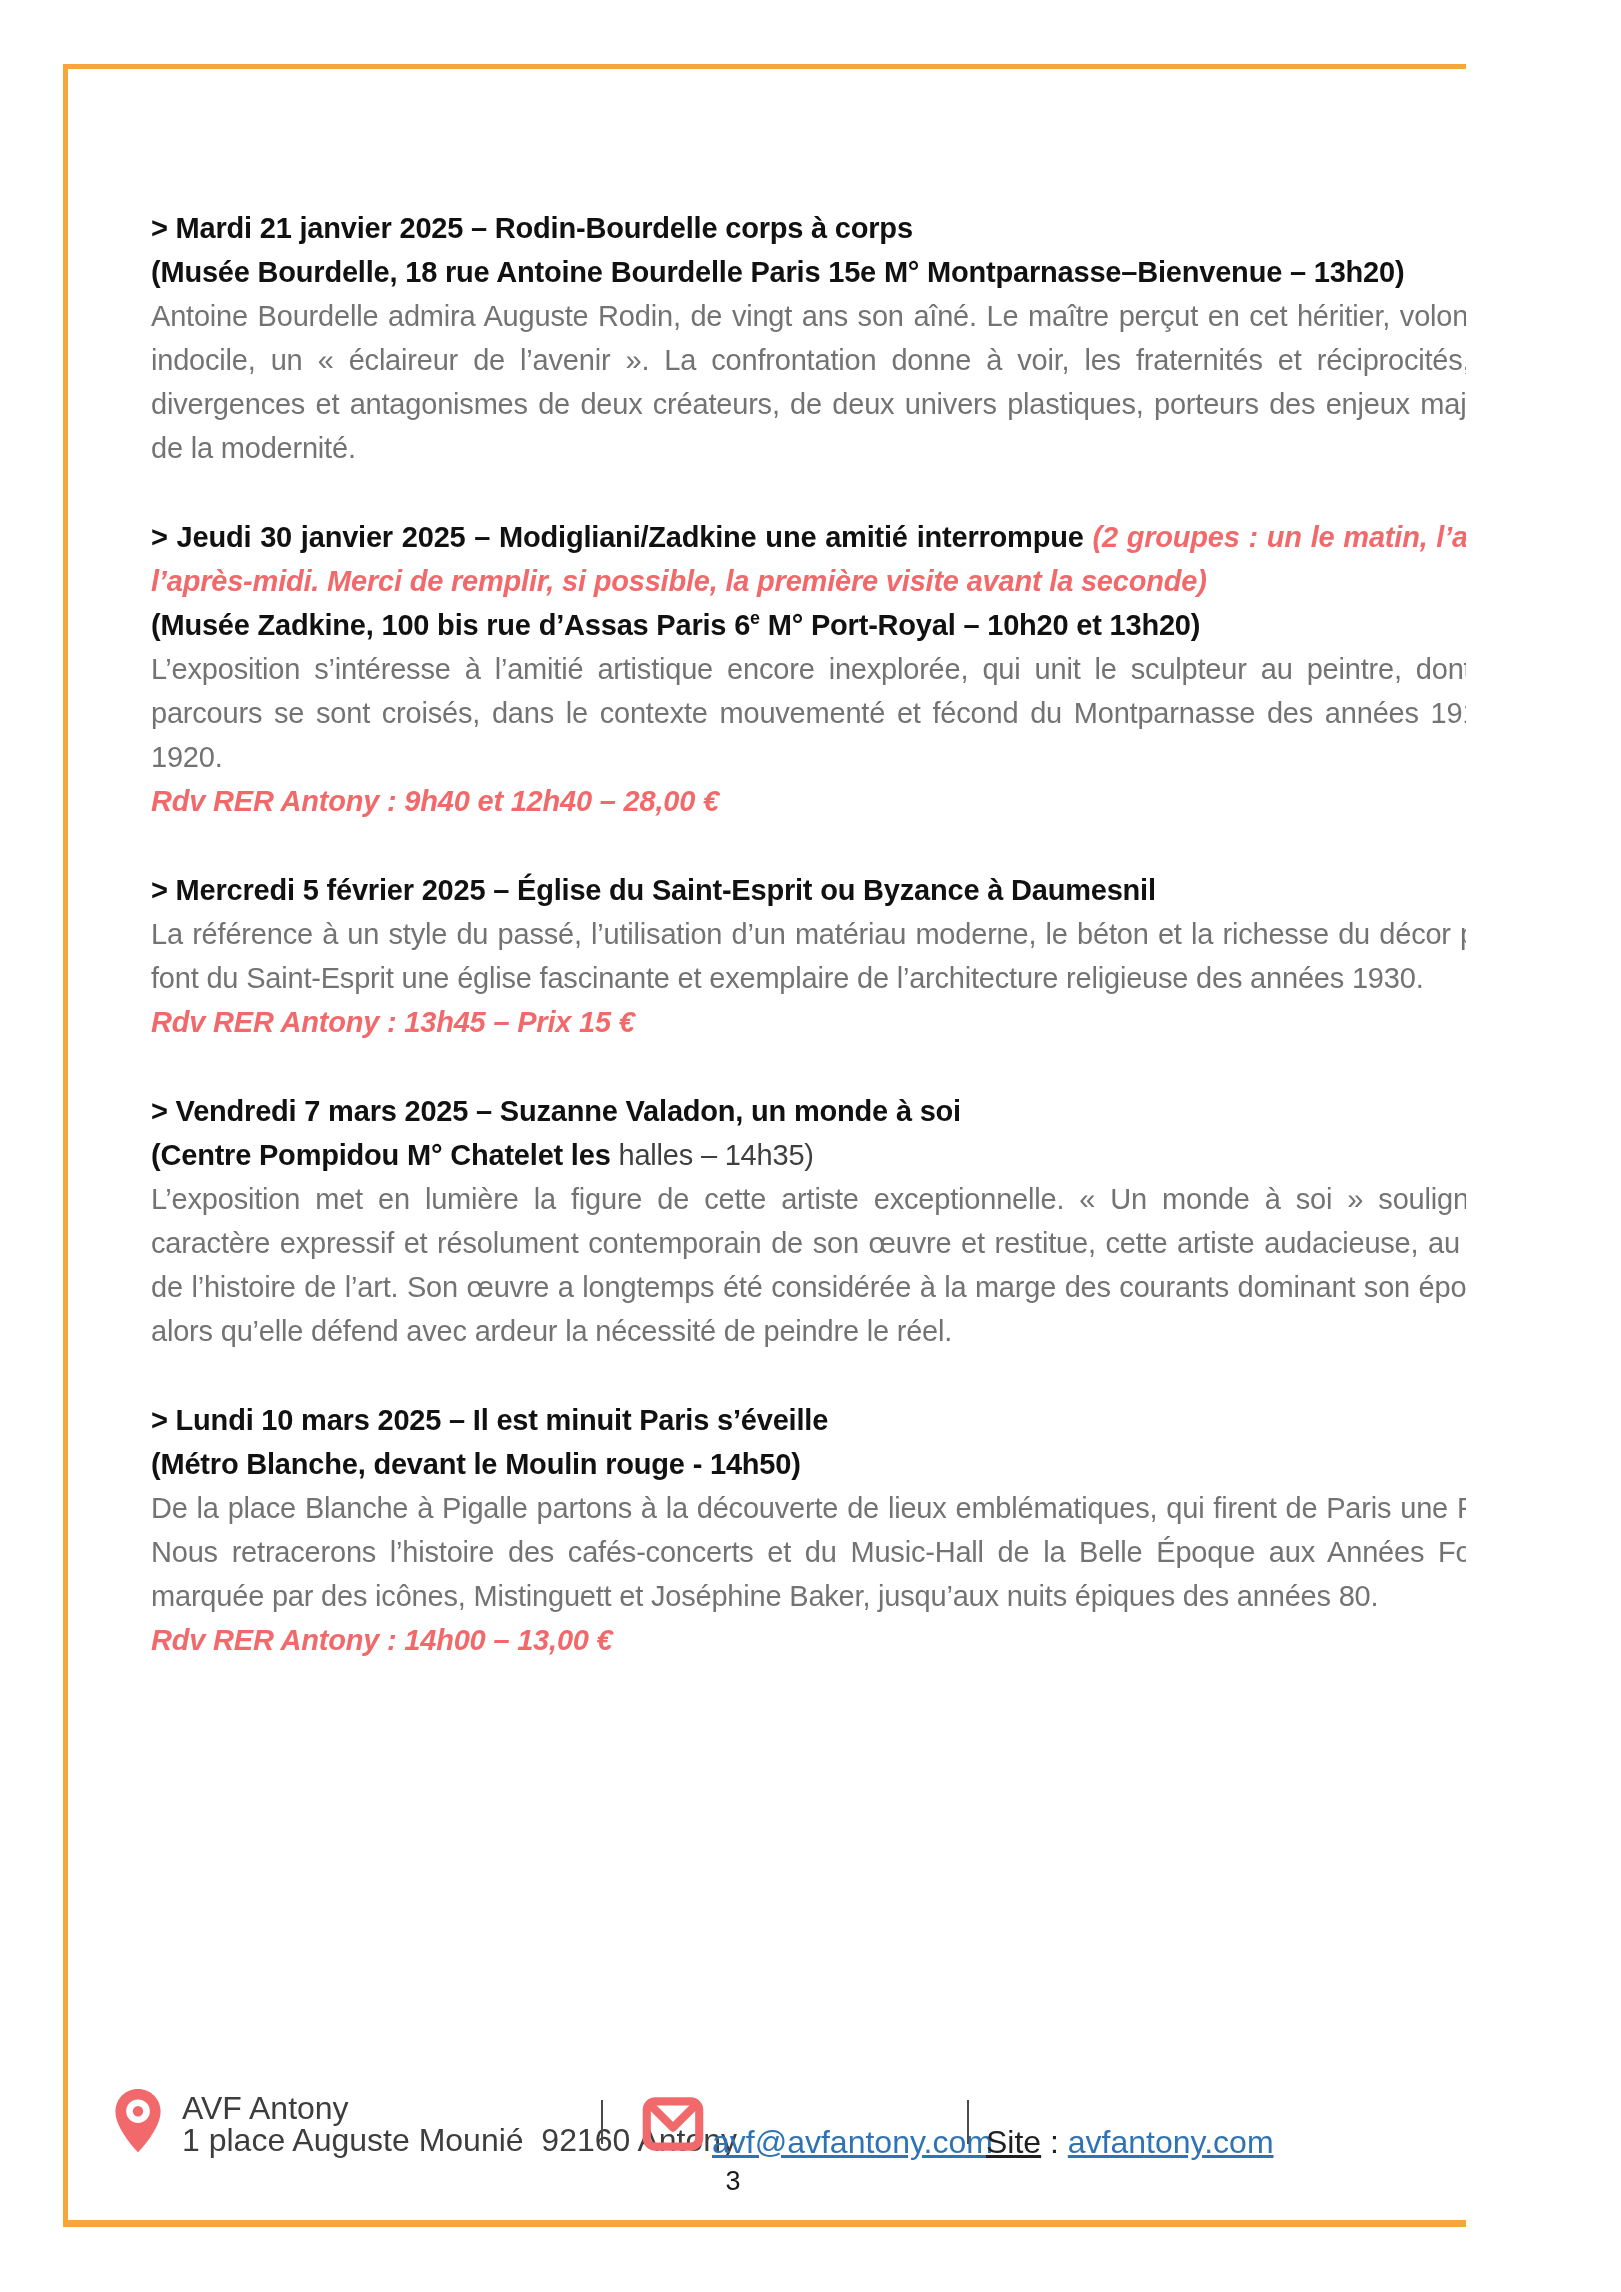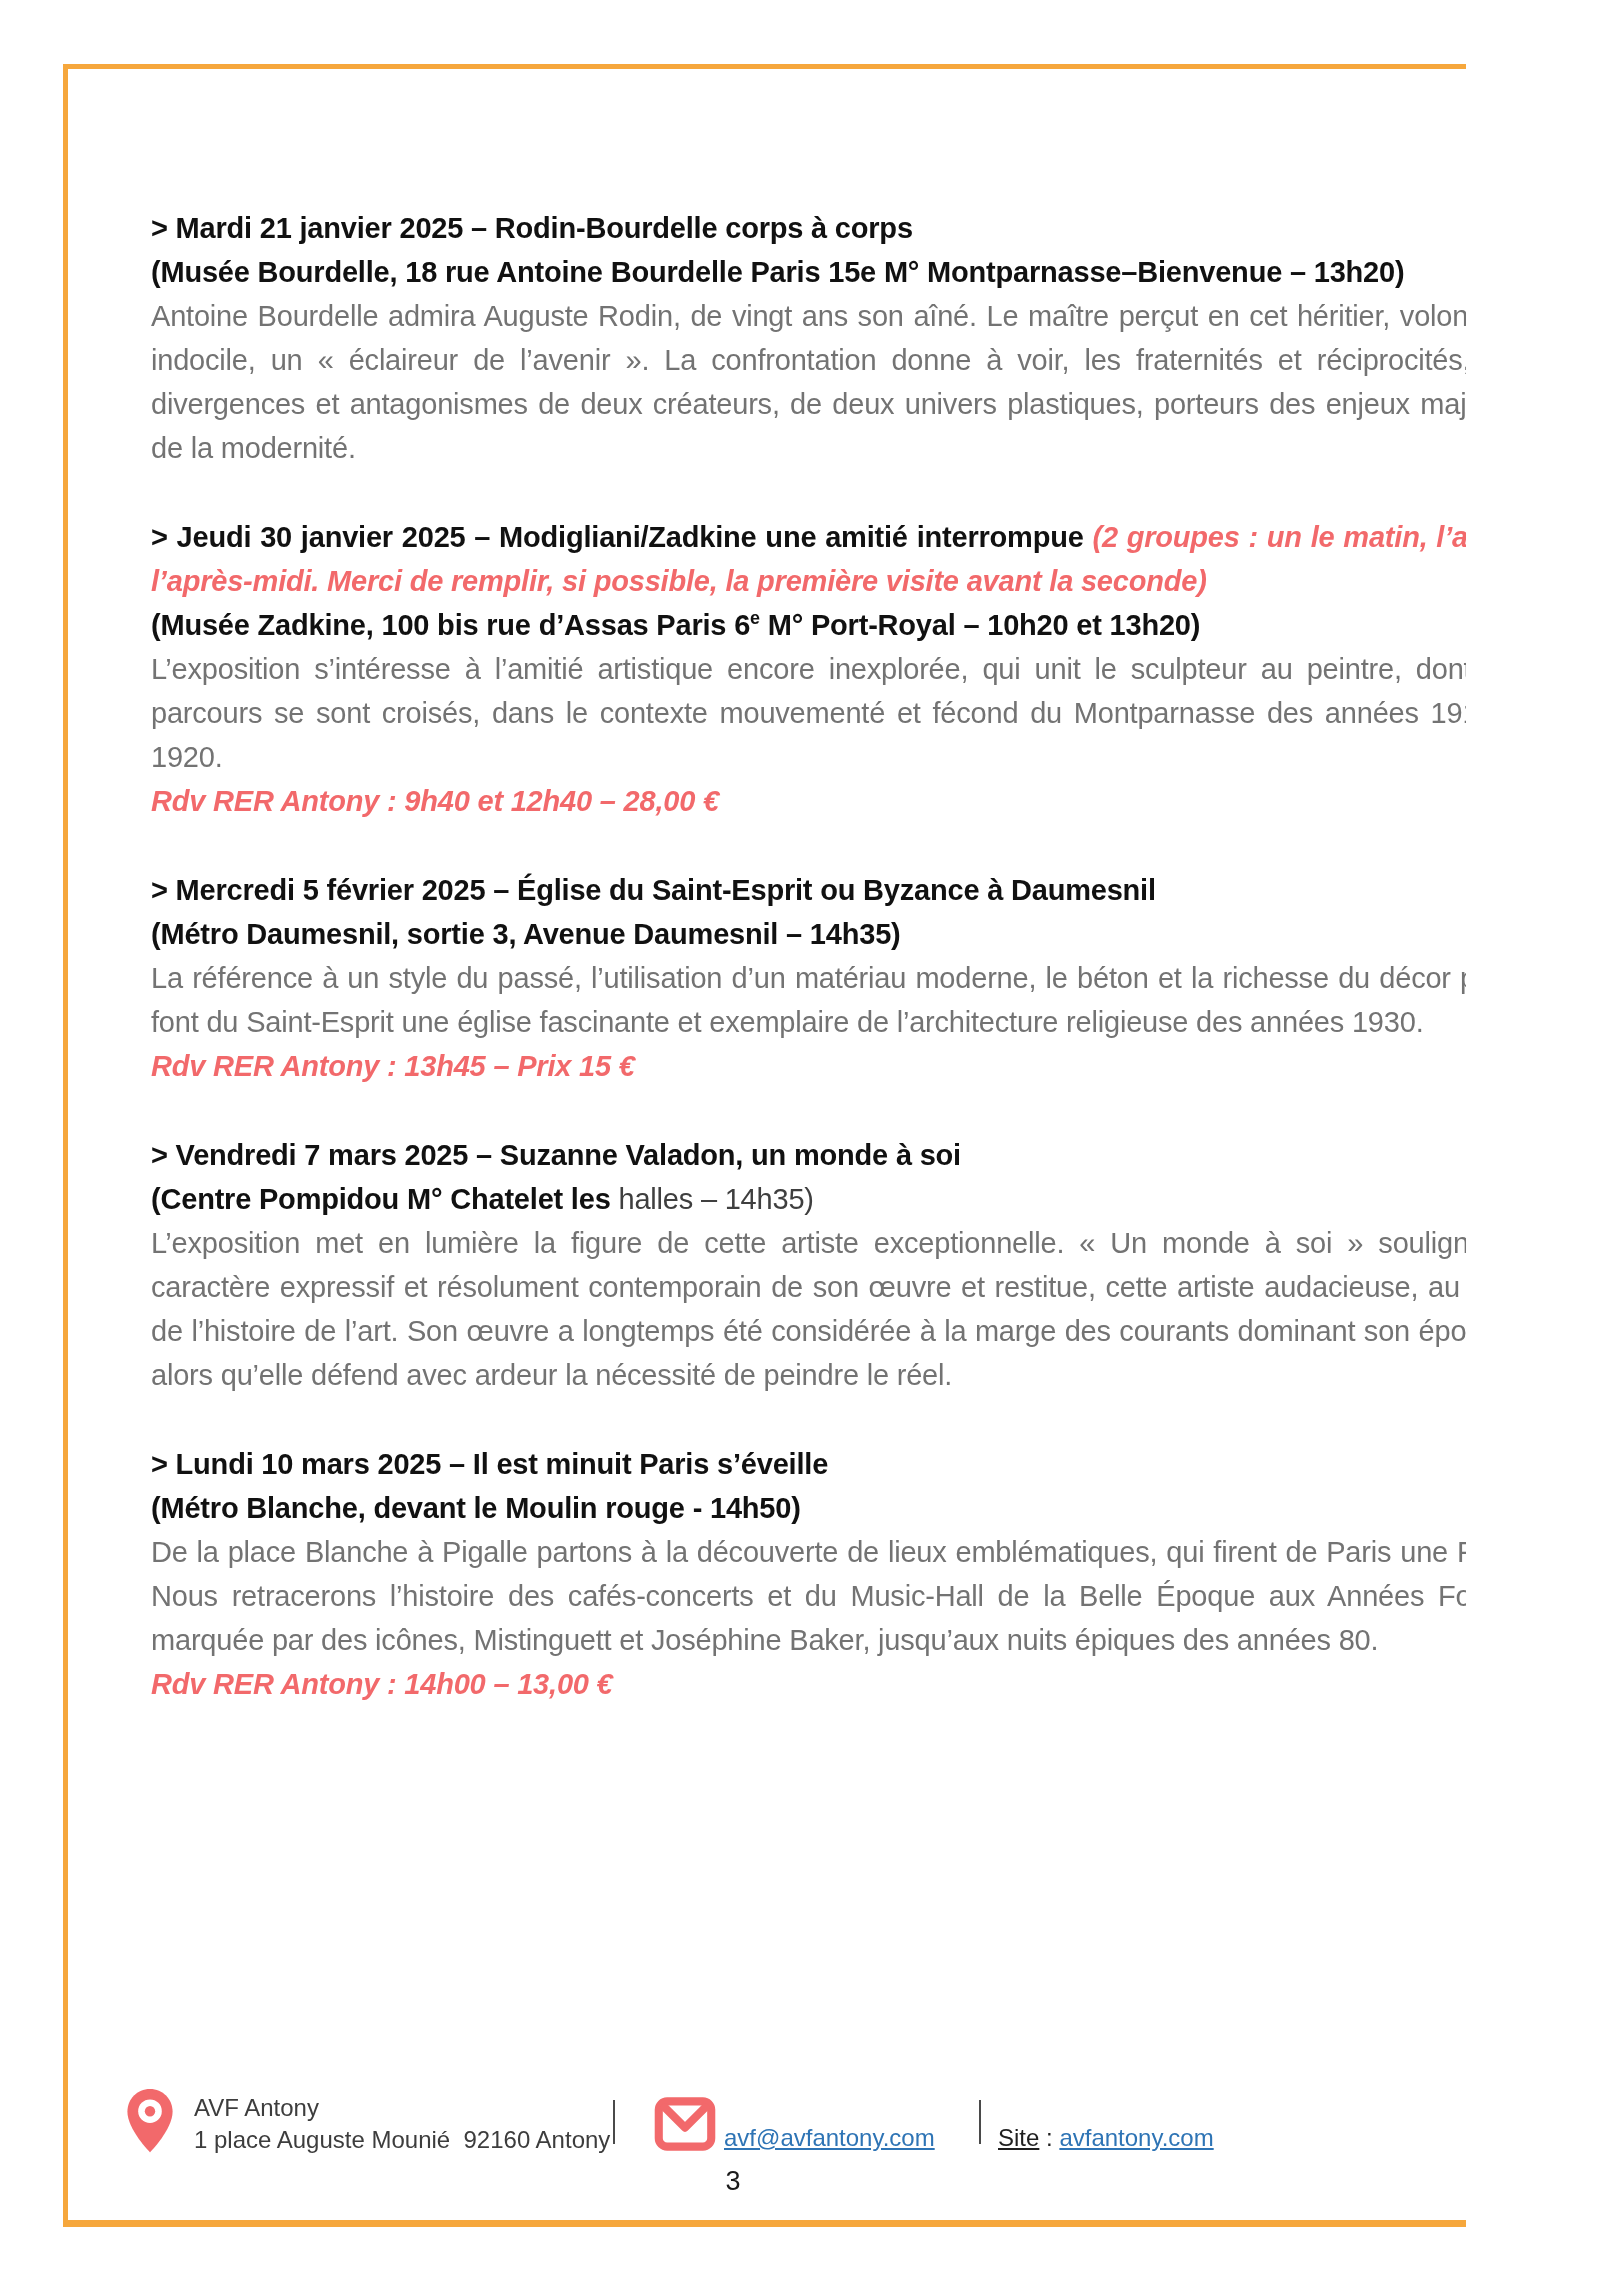--- a/index.html
+++ b/index.html
@@ -17,21 +17,21 @@
   }
   .event { margin:0 0 45px 0; }
   .event p { margin:0; }
   .event-title { font-weight:700; color:#111; text-align:justify; }
   .t-red { color:#F2696B; font-style:italic; }
   .event-location { font-weight:700; color:#111; white-space:nowrap; }
   .event-location sup { font-size:0.62em; line-height:0; }
   .loc-regular { font-weight:400; color:#3f3f3f;text-align:center; }
   .event-desc { text-align:justify; color:#737373; }
   .event-rdv { color:#F2696B; font-style:italic; font-weight:700; }
-  .footer { position:absolute; left:126px; top:2088px; width:1400px; height:90px; font-size:24px; }
+  .footer { position:absolute; left:114px; top:2088px; width:1400px; height:90px; font-size:32px; }
   .footer * { box-sizing:border-box; }
   .pin-icon { position:absolute; left:0; top:0; }
   .org-block { position:absolute; left:68px; top:4px; color:#3d3d3d; line-height:32px; }
   .org-address { white-space:pre; }
   .vsep { position:absolute; width:2px; height:44px; background:#4a4a4a; top:12px; }
   .vsep-1 { left:487px; }
   .vsep-2 { left:853px; }
   .mail-icon { position:absolute; left:528px; top:8px; }
   .email-link { position:absolute; left:598px; top:36px; }
   a.link { color:#2E74B5; text-decoration:underline; cursor:pointer; }
@@ -55,21 +55,20 @@
 
     <section class="event">
       <p class="event-title"><span>&gt; Jeudi 30 janvier 2025 – Modigliani/Zadkine une amitié interrompue </span><span class="t-red">(2 groupes : un le matin, l’autre l’après-midi. Merci de remplir, si possible, la première visite avant la seconde)</span></p>
       <p class="event-location"><span>(Musée Zadkine, 100 bis rue d’Assas Paris 6</span><sup>e</sup><span> M° Port-Royal – 10h20 et 13h20)</span><span class="loc-regular"></span></p>
       <p class="event-desc">L’exposition s’intéresse à l’amitié artistique encore inexplorée, qui unit le sculpteur au peintre, dont les parcours se sont croisés, dans le contexte mouvementé et fécond du Montparnasse des années 1910 à 1920.</p>
       <p class="event-rdv">Rdv RER Antony : 9h40 et 12h40 – 28,00 €</p>
     </section>
 
     <section class="event">
       <p class="event-title"><span>&gt; Mercredi 5 février 2025 – Église du Saint-Esprit ou Byzance à Daumesnil</span><span class="t-red"></span></p>
-      <p class="event-location"><span>(Métro Daumesnil, sortie 3, Avenue Daumesnil – 14h35)</span><sup></sup><span></span><span class="loc-regular"></span></p>
       <p class="event-desc">La référence à un style du passé, l’utilisation d’un matériau moderne, le béton et la richesse du décor peint font du Saint-Esprit une église fascinante et exemplaire de l’architecture religieuse des années 1930.</p>
       <p class="event-rdv">Rdv RER Antony : 13h45 – Prix 15 €</p>
     </section>
 
     <section class="event">
       <p class="event-title"><span>&gt; Vendredi 7 mars 2025 – Suzanne Valadon, un monde à soi</span><span class="t-red"></span></p>
       <p class="event-location"><span>(Centre Pompidou M° Chatelet les </span><sup></sup><span></span><span class="loc-regular">halles – 14h35)</span></p>
       <p class="event-desc">L’exposition met en lumière la figure de cette artiste exceptionnelle. « Un monde à soi » souligne le caractère expressif et résolument contemporain de son œuvre et restitue, cette artiste audacieuse, au sein de l’histoire de l’art. Son œuvre a longtemps été considérée à la marge des courants dominant son époque, alors qu’elle défend avec ardeur la nécessité de peindre le réel.</p>
     </section>
 

